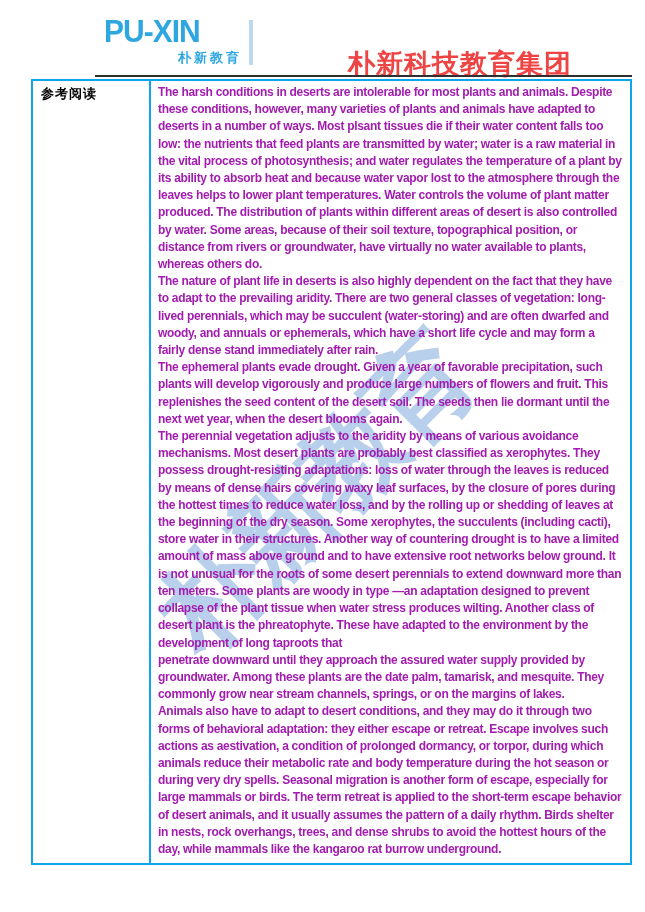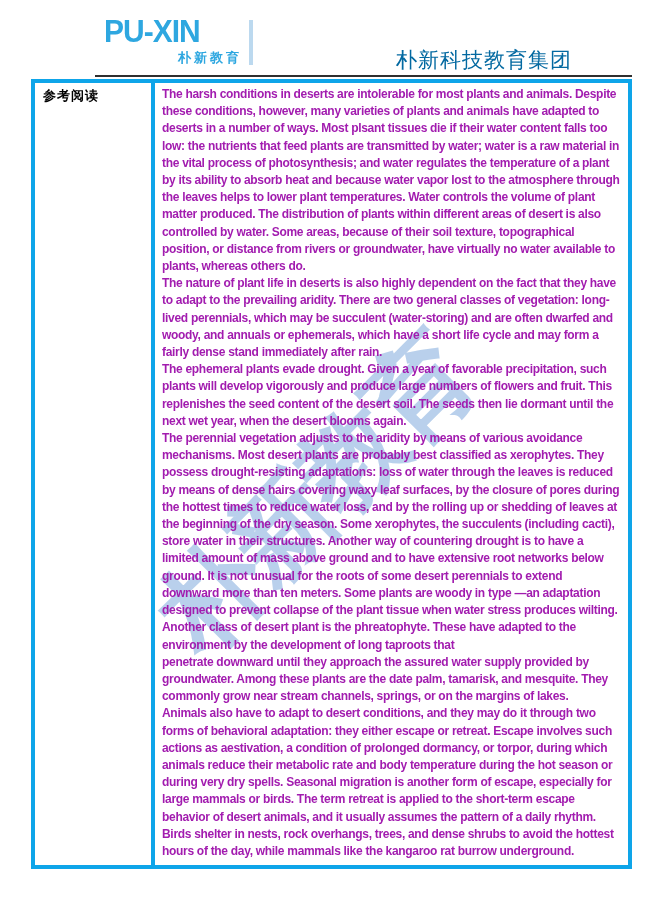--- a/index.html
+++ b/index.html
@@ -58,23 +58,23 @@
     left: 249px;
     top: 20px;
     width: 4px;
     height: 45px;
     background: #bcd9ef;
   }
   .company-name {
     position: absolute;
     right: 15px;
     top: 46px;
-    font-size: 21px;
-    font-weight: normal;
-    color: #0369a1;
+    font-size: 27px;
+    font-weight: bold;
+    color: #ef4444;
     letter-spacing: 1px;
     white-space: nowrap;
   }
   .header-rule {
     position: absolute;
     left: 95px;
     top: 75px;
     width: 537px;
     height: 0;
     border-top: 2px solid #2f2f2f;
@@ -84,21 +84,21 @@
   .doc-table {
     position: absolute;
     left: 31px;
     top: 79px;
     width: 601px;
     border-collapse: collapse;
     background: transparent;
     z-index: 1;
   }
   .doc-table td {
-    border: 4px solid #0ea5e9;
+    border: 2px solid #0ea5e9;
     vertical-align: top;
     background: transparent;
   }
   .label-cell {
     width: 100px;
     padding: 4px 8px;
     font-size: 13px;
     font-weight: bold;
     color: #000000;
     letter-spacing: 1px;

